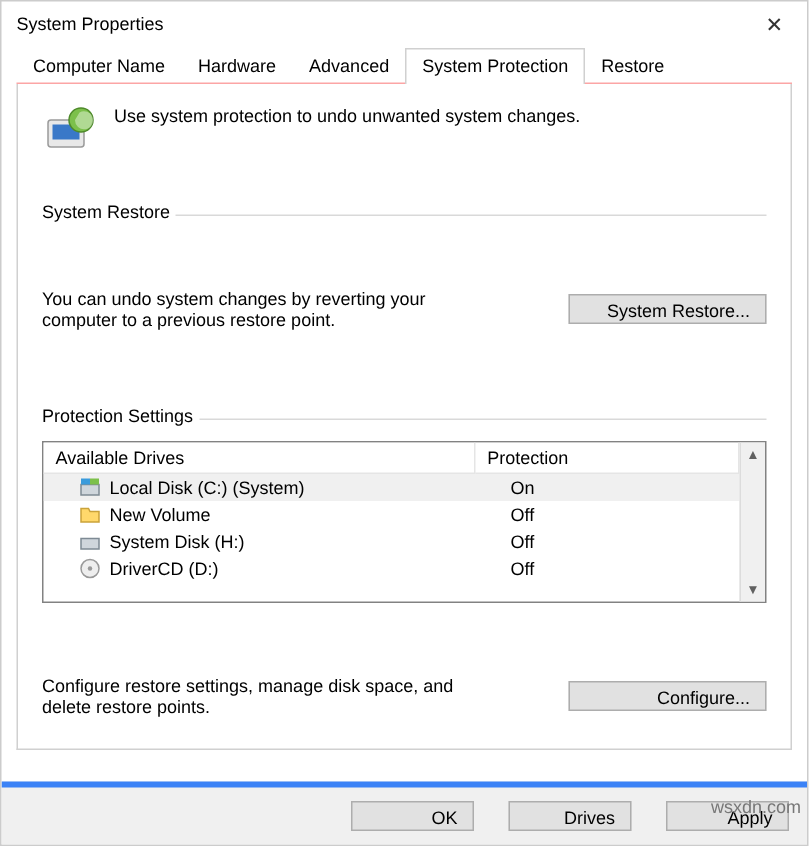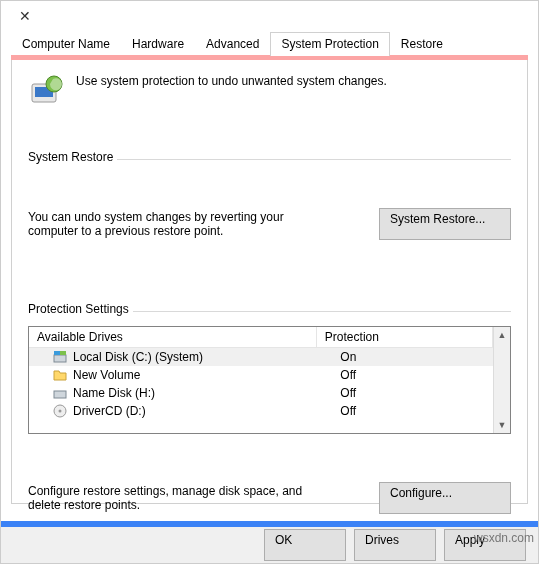--- a/index.html
+++ b/index.html
@@ -1,49 +1,50 @@
 <!DOCTYPE html>
 <html><head>
 <meta charset="utf-8">
 <style>
 * { box-sizing: border-box; font-family: "Segoe UI", Tahoma, sans-serif; font-size: 12px; }
 body { margin: 0; background: #fff; width: 539px; height: 564px; position: relative; border: 1px solid #ccc; }
 .titlebar { display: flex; align-items: center; justify-content: space-between; height: 30px; padding: 0 8px 0 10px; }
 .titlebar .title { color: #000; }
 .close-x { font-size: 14px; color: #333; padding: 4px 8px; }
 .tabs-wrap { padding: 0 10px; }
-.tabs { display: flex; border-bottom: 5px solid #fca5a5; }
+.tabs { display: flex; border-bottom: 1px solid #fca5a5; }
 .tab { padding: 4px 10px 5px; border: 1px solid transparent; border-bottom: none; position: relative; top: 1px; cursor: default; }
 .tab.active { border-color: #d0d0d0; background: #fff; }
 .panel { border: 1px solid #d0d0d0; border-top: none; margin: 0 10px; padding: 14px 16px 16px; height: 444px; }
 .intro { display: flex; gap: 12px; align-items: flex-start; margin-bottom: 20px; }
 .intro svg { flex: 0 0 auto; }
-.group-label { color: #000; margin: 20px 0 4px; background: #fff; display: inline-block; padding-right: 4px; position: relative; z-index: 1; }
+.group-label { color: #000; margin: 8px 0 4px; background: #fff; display: inline-block; padding-right: 4px; position: relative; z-index: 1; }
 .group-line { border-top: 1px solid #d9d9d9; margin-top: -9px; margin-bottom: 14px; }
 .row { display: flex; justify-content: space-between; align-items: center; gap: 20px; margin-bottom: 14px; margin-top: 48px; }
 .desc { max-width: 290px; }
-.btn { min-width: 132px; height: 32px; background: #e1e1e1; border: 1px solid #adadad; text-align: left; line-height: 20px; padding: 0 10px; }
+.btn { min-width: 132px; height: 20px; background: #e1e1e1; border: 1px solid #adadad; text-align: right; line-height: 20px; padding: 0 10px; }
 .table-wrap { border: 1px solid #828282; height: 108px; display: flex; margin-bottom: 12px; }
 .table-scroll { flex: 1; overflow: hidden; }
 table { width: 100%; border-collapse: collapse; }
 th { text-align: left; font-weight: normal; padding: 3px 8px; background: #fff; border-bottom: 1px solid #e5e5e5; border-right: 1px solid #e5e5e5; }
 td { padding: 2px 24px; }
 tr.sel td { background: #f0f0f0; }
 .drive-cell { display: flex; align-items: center; gap: 6px; }
 .vscroll { width: 17px; background: #f0f0f0; border-left: 1px solid #dcdcdc; display: flex; flex-direction: column; justify-content: space-between; align-items: center; }
 .vscroll .arrow { font-size: 9px; color: #606060; padding: 3px 0; }
-.footer { position: absolute; bottom: 0; left: 0; right: 0; height: 42px; background: #f0f0f0; display: flex; justify-content: flex-end; align-items: center; gap: 8px; padding: 0 12px; border-top: 6px solid #3b82f6; }
+.footer { position: absolute; bottom: 0; left: 0; right: 0; height: 42px; background: #f0f0f0; display: flex; justify-content: flex-end; align-items: center; gap: 23px; padding: 0 12px; border-top: 4px solid #3b82f6; }
 .footer .btn { min-width: 82px; }
 .watermark { position: absolute; right: 4px; bottom: 18px; font-size: 12px; color: #777; }
 .sp { height: 28px; }
 </style>
 </head>
 <body>
 
 <div class="titlebar">
+  <span class="title">System Properties</span>
   <span class="close-x">✕</span>
 </div>
 
 <div class="tabs-wrap">
   <div class="tabs">
     <div class="tab">Computer Name</div>
     <div class="tab">Hardware</div>
     <div class="tab">Advanced</div>
     <div class="tab active">System Protection</div>
     <div class="tab">Restore</div>
@@ -104,21 +105,21 @@
                 </div>
               </td>
           <td>Off</td>
         </tr>
         <tr>
           <td>
                 <div class="drive-cell">
                   <svg width="14" height="14">
                     <rect x="1" y="5" width="12" height="7" fill="#cfd6dc" stroke="#7e8a94"></rect>
                   </svg>
-                  <span>Name Disk (H:)</span>
+                  <span>System Disk (H:)</span>
                 </div>
               </td>
           <td>Off</td>
         </tr>
         <tr>
           <td>
                 <div class="drive-cell">
                   <svg width="14" height="14">
                     <circle cx="7" cy="7" r="6" fill="#eee" stroke="#999"></circle>
                     <circle cx="7" cy="7" r="1.5" fill="#999"></circle>

